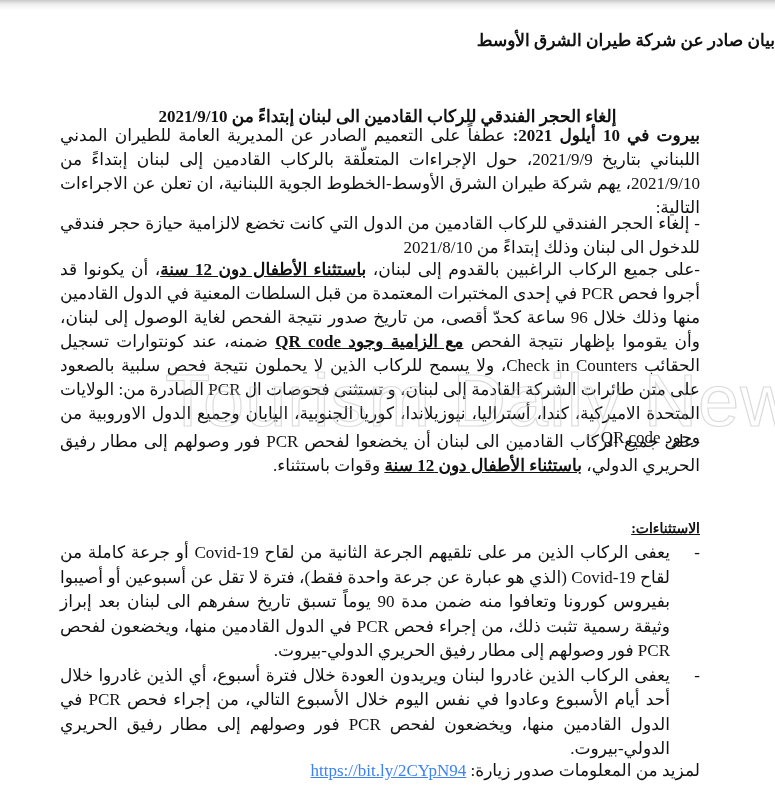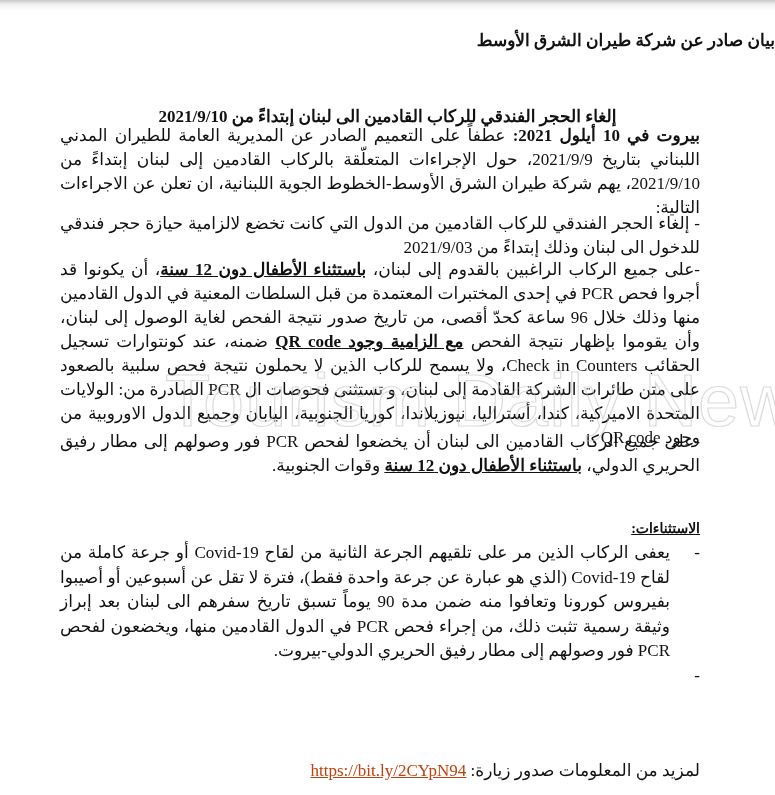--- a/index.html
+++ b/index.html
@@ -121,37 +121,38 @@
 <div class="top-shadow"></div>
 
 <div class="page">
 
   <div class="title">بيان صادر عن شركة طيران الشرق الأوسط</div>
 
   <div class="subtitle">إلغاء الحجر الفندقي للركاب القادمين الى لبنان إبتداءً من 2021/9/10</div>
 
   <div class="para p-intro"><span class="bold">بيروت في 10 أيلول 2021:</span><span> عطفاً على التعميم الصادر عن المديرية العامة للطيران المدني اللبناني بتاريخ 2021/9/9، حول الإجراءات المتعلّقة بالركاب القادمين إلى لبنان إبتداءً من 2021/9/10، يهم شركة طيران الشرق الأوسط-الخطوط الجوية اللبنانية، ان تعلن عن الاجراءات التالية:</span></div>
 
-  <div class="para p1">- إلغاء الحجر الفندقي للركاب القادمين من الدول التي كانت تخضع لالزامية حيازة حجر فندقي للدخول الى لبنان وذلك إبتداءً من 2021/9/03</div>
+  <div class="para p1">- إلغاء الحجر الفندقي للركاب القادمين من الدول التي كانت تخضع لالزامية حيازة حجر فندقي للدخول الى لبنان وذلك إبتداءً من 2021/8/10</div>
 
   <div class="para p2"><span>-على جميع الركاب الراغبين بالقدوم إلى لبنان، </span><span class="ul">باستثناء الأطفال دون 12 سنة</span><span>، أن يكونوا قد أجروا فحص PCR في إحدى المختبرات المعتمدة من قبل السلطات المعنية في الدول القادمين منها وذلك خلال 96 ساعة كحدّ أقصى، من تاريخ صدور نتيجة الفحص لغاية الوصول إلى لبنان، وأن يقوموا بإظهار نتيجة الفحص </span><span class="ul">مع الزامية وجود QR code</span><span> ضمنه، عند كونتوارات تسجيل الحقائب Check in Counters، ولا يسمح للركاب الذين لا يحملون نتيجة فحص سلبية بالصعود على متن طائرات الشركة القادمة إلى لبنان، و تستثنى فحوصات ال PCR  الصادرة من: الولايات المتحدة الاميركية، كندا، أستراليا، نيوزيلاندا، كوريا الجنوبية، اليابان وجميع الدول الاوروبية من وجود QR code .</span></div>
 
-  <div class="para p3"><span>-على جميع الركاب القادمين الى لبنان أن يخضعوا لفحص PCR فور وصولهم إلى مطار رفيق الحريري الدولي، </span><span class="ul">باستثناء الأطفال دون 12 سنة</span><span>  وقوات الجنوبية.</span></div>
+  <div class="para p3"><span>-على جميع الركاب القادمين الى لبنان أن يخضعوا لفحص PCR فور وصولهم إلى مطار رفيق الحريري الدولي، </span><span class="ul">باستثناء الأطفال دون 12 سنة</span><span>  وقوات باستثناء.</span></div>
 
   <div class="exceptions-heading">الاستثناءات:</div>
 
   <ul class="exceptions-list">
     <li>
       <span class="dash">-</span>
       <span>يعفى الركاب الذين مر على تلقيهم الجرعة الثانية من لقاح Covid-19 أو جرعة كاملة من لقاح Covid-19 (الذي هو عبارة عن جرعة واحدة فقط)، فترة لا تقل عن أسبوعين أو أصيبوا بفيروس كورونا وتعافوا منه ضمن مدة 90 يوماً تسبق تاريخ سفرهم الى لبنان بعد إبراز وثيقة رسمية تثبت ذلك، من إجراء فحص  PCR في الدول القادمين منها، ويخضعون لفحص PCR فور وصولهم إلى مطار رفيق الحريري الدولي-بيروت.</span>
     </li>
     <li>
       <span class="dash">-</span>
+      <span>يعفى الركاب الذين غادروا لبنان ويريدون العودة خلال فترة أسبوع، أي الذين غادروا خلال أحد أيام الأسبوع وعادوا في نفس اليوم خلال الأسبوع التالي، من إجراء فحص  PCR في الدول القادمين منها، ويخضعون لفحص PCR فور وصولهم إلى مطار رفيق الحريري الدولي-بيروت.</span>
     </li>
   </ul>
 
   <div class="footer">
-    <span>لمزيد من المعلومات صدور زيارة:  </span><a class="ltr" href="#" style="color: #c2410c; margin-top: 12px;">https://bit.ly/2CYpN94</a>
+    <span>لمزيد من المعلومات صدور زيارة:  </span><a class="ltr" href="#" style="color: #3b82f6; margin-top: 12px;">https://bit.ly/2CYpN94</a>
   </div>
 
 </div>
 
 <div class="watermark">Tourism Daily News</div>
 
 </body></html>

